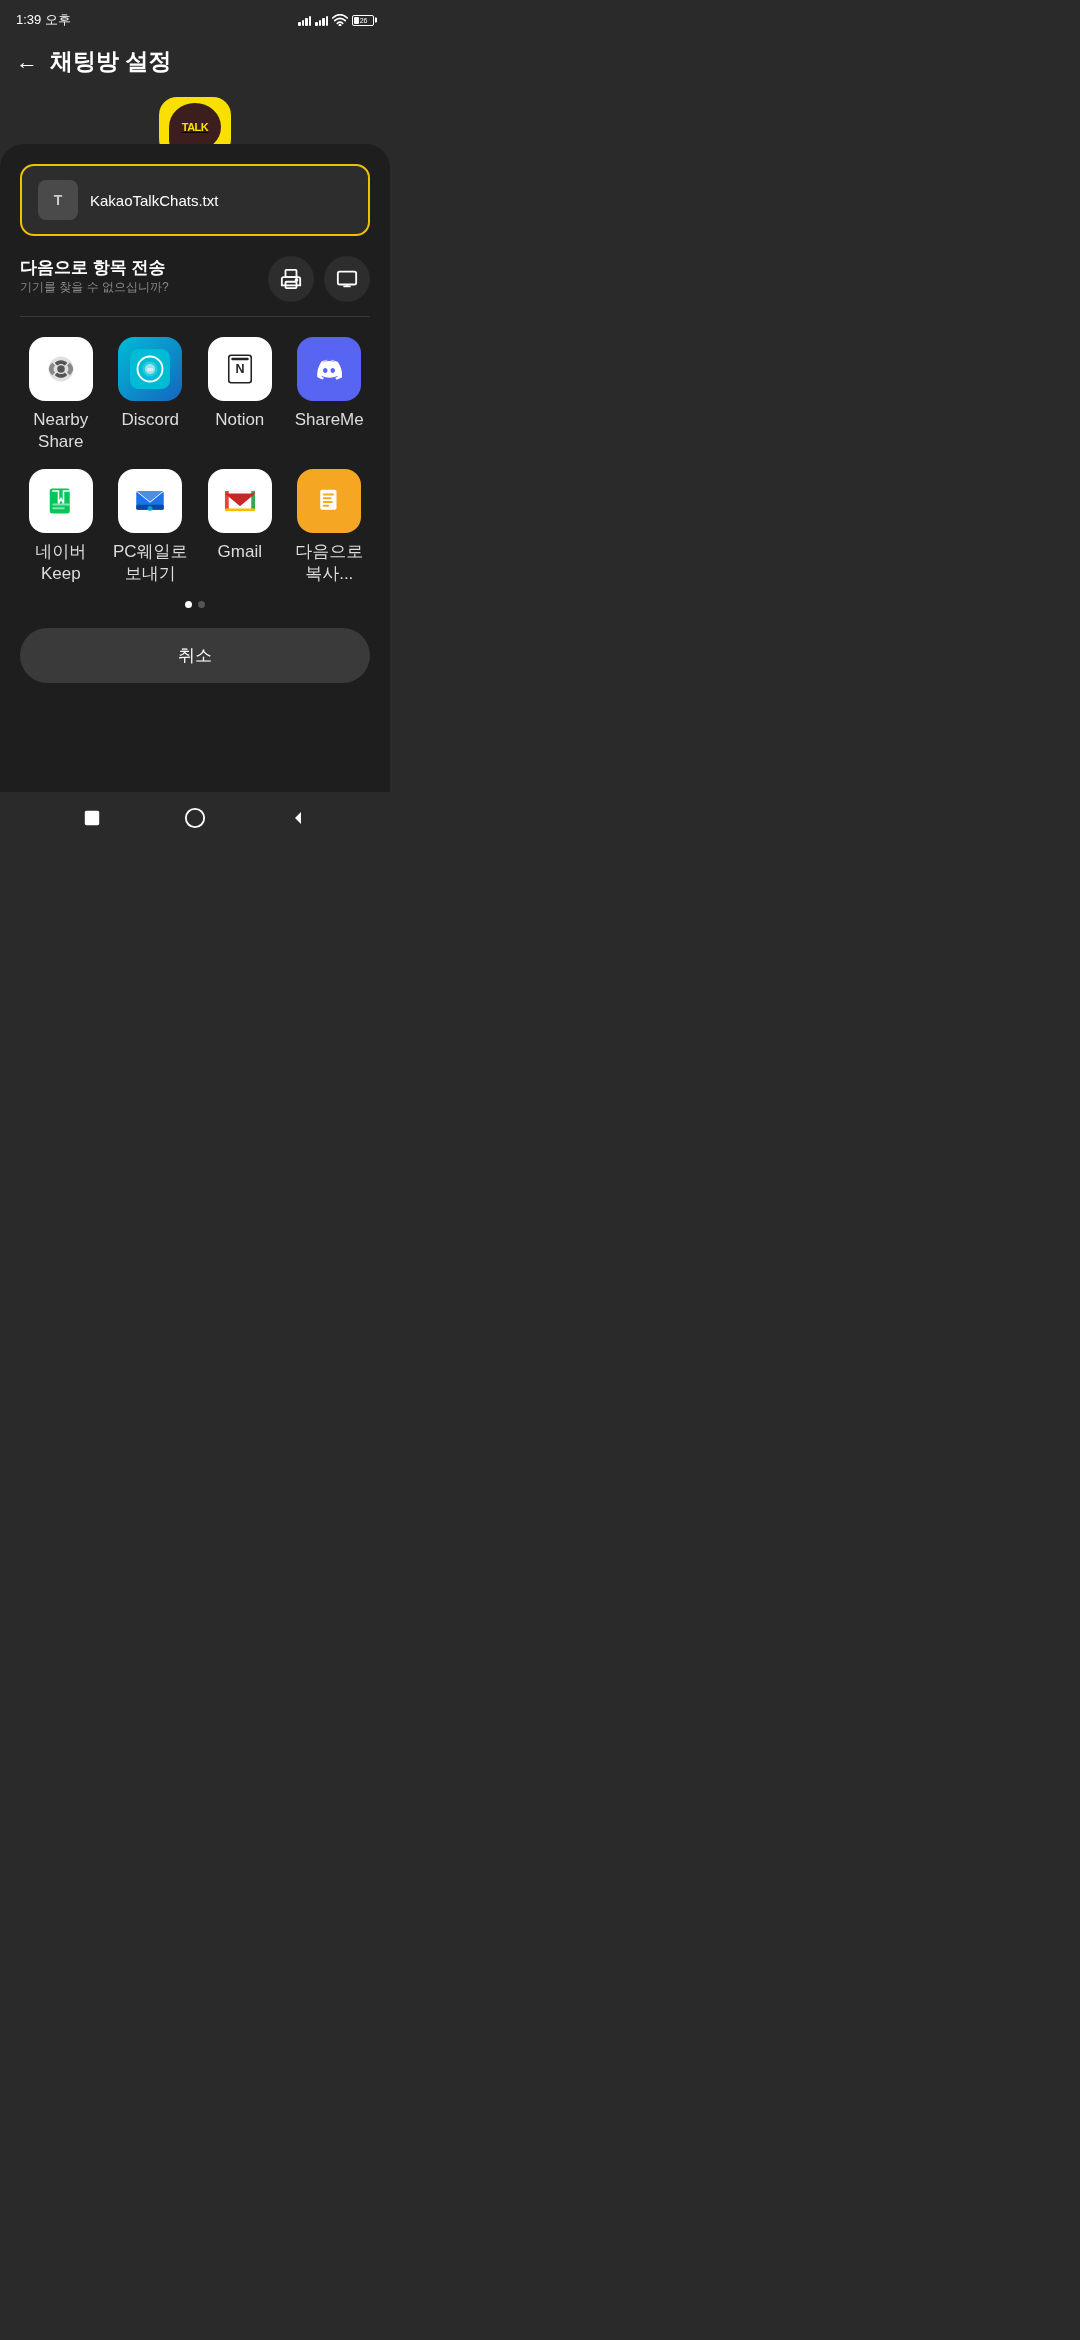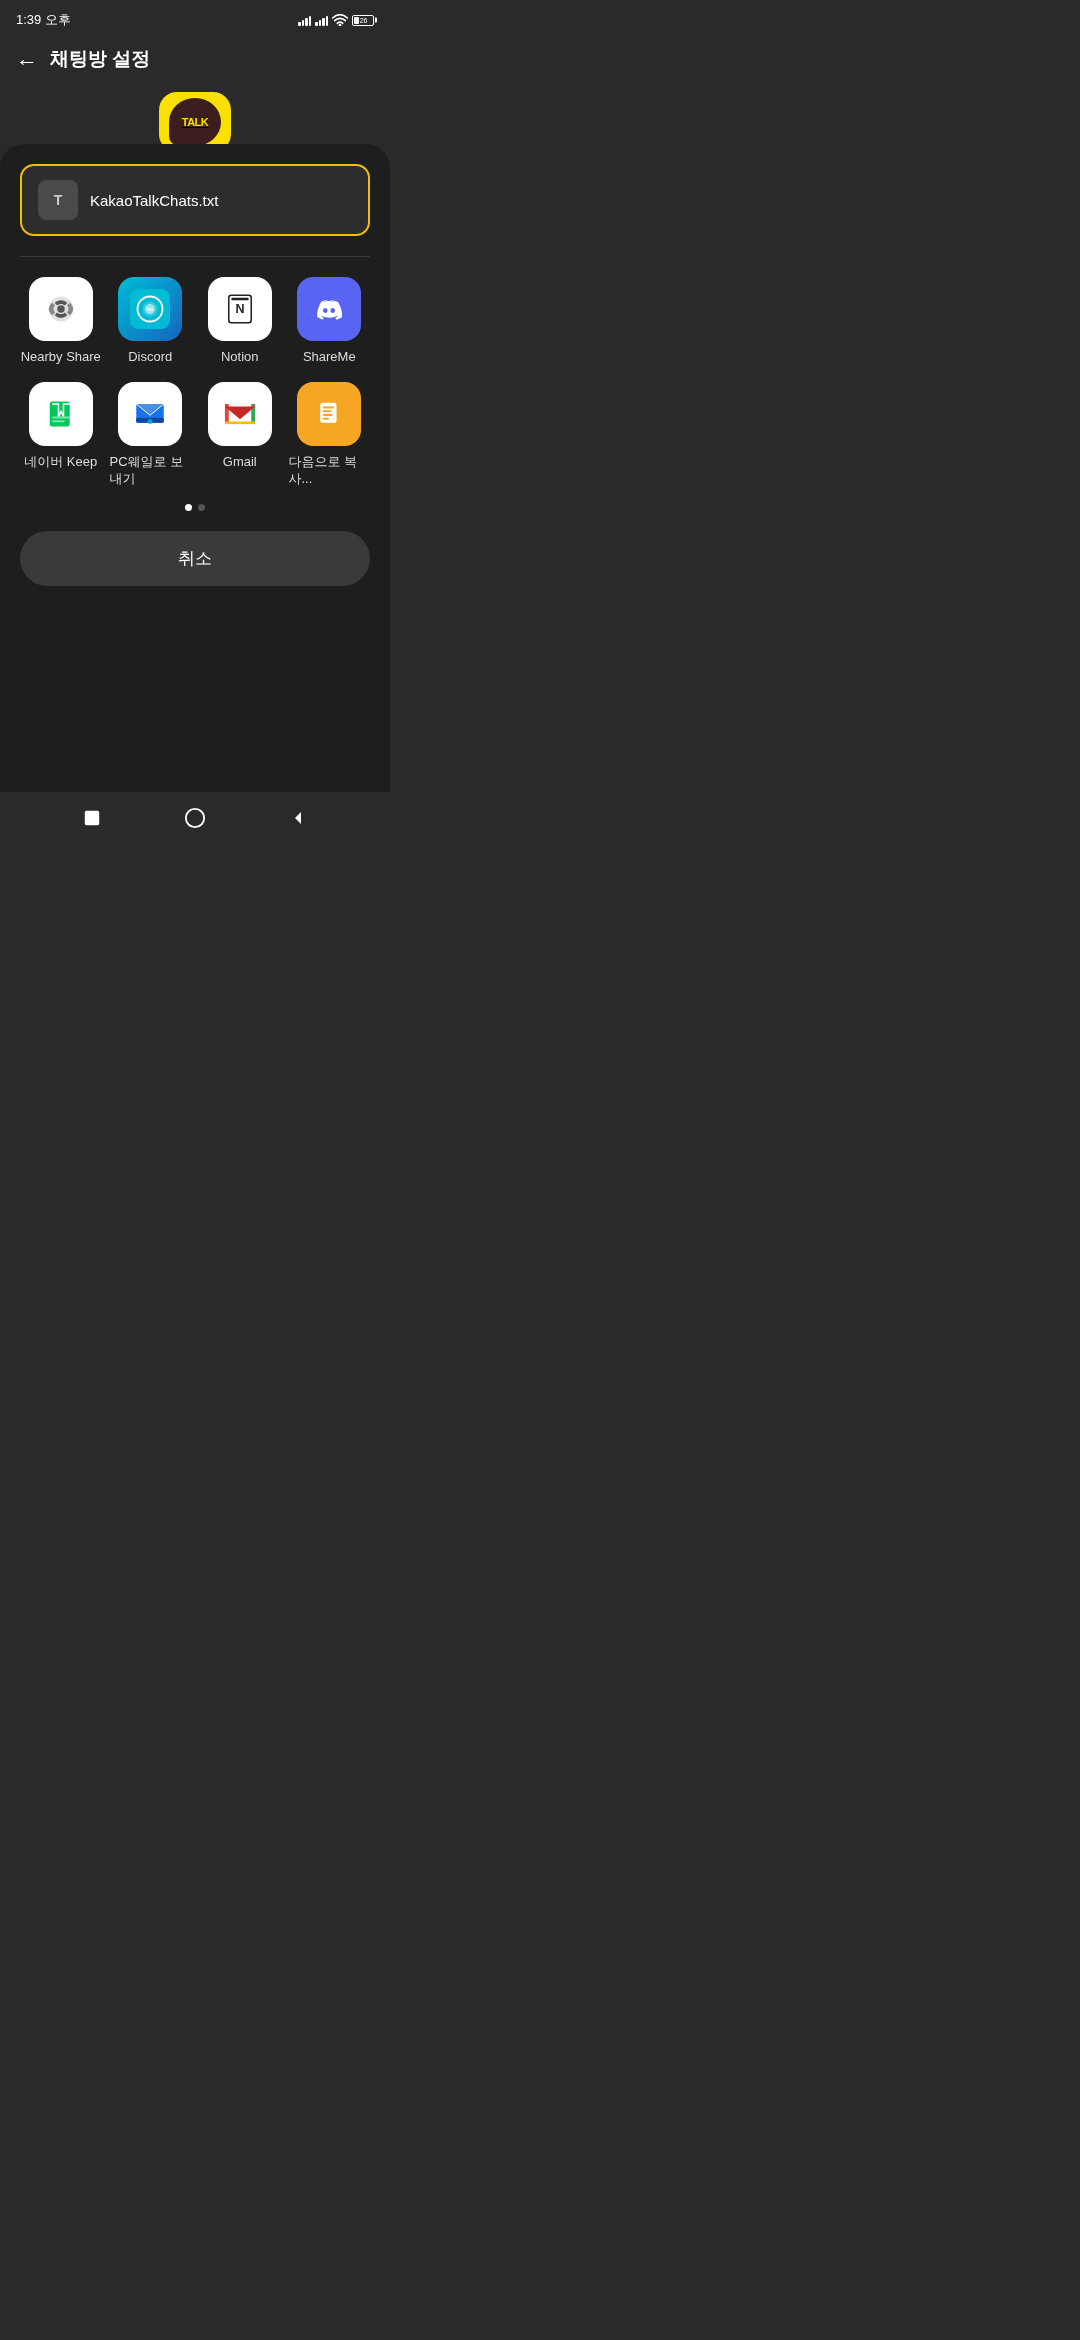--- a/index.html
+++ b/index.html
@@ -87,21 +87,21 @@
     }
 
     .back-arrow {
       color: #fff;
       font-size: 22px;
       cursor: pointer;
     }
 
     .nav-title {
       color: #fff;
-      font-size: 19px;
+      font-size: 23px;
       font-weight: 600;
     }
 
     
     .bg-content {
       background: #2a2a2a;
       display: flex;
       flex-direction: column;
       align-items: center;
       padding: 10px 0;
@@ -295,21 +295,22 @@
       height: 64px;
       border-radius: 16px;
       display: flex;
       align-items: center;
       justify-content: center;
       overflow: hidden;
     }
 
     .app-label {
       color: #ddd;
-      font-size: 13px;
+      font-size: 17px;
+      text-align: center;
       line-height: 1.3;
     }
 
     
     .nearby-app-icon {
       background: #fff;
       position: relative;
     }
 
     
@@ -458,20 +459,42 @@
 
   
   <div class="file-item">
     <div class="file-icon">
       <span>T</span>
     </div>
     <span class="file-name">KakaoTalkChats.txt</span>
   </div>
 
   
+  <div class="share-header">
+    <div>
+      <div class="share-title">다음으로 항목 전송</div>
+      <div class="share-subtitle">기기를 찾을 수 없으십니까?</div>
+    </div>
+    <div class="share-action-btns">
+      <button class="action-btn">
+        <svg viewBox="0 0 24 24" stroke="#fff" fill="none" stroke-width="2">
+          <rect x="6" y="2" width="12" height="8" rx="1"></rect>
+          <path d="M4 10h16a2 2 0 0 1 2 2v7H2v-7a2 2 0 0 1 2-2z"></path>
+          <rect x="6" y="15" width="12" height="7" rx="1"></rect>
+          <circle cx="18" cy="13" r="1" fill="#fff"></circle>
+        </svg>
+      </button>
+      <button class="action-btn">
+        <svg viewBox="0 0 24 24" stroke="#fff" fill="none" stroke-width="2">
+          <rect x="2" y="4" width="20" height="14" rx="2"></rect>
+          <path d="M8 20h8M12 18v2"></path>
+        </svg>
+      </button>
+    </div>
+  </div>
 
   
 
   <div class="divider"></div>
 
   
   <div class="app-grid">
 
     <div class="app-item">
       <div class="app-icon nearby-app-icon">

